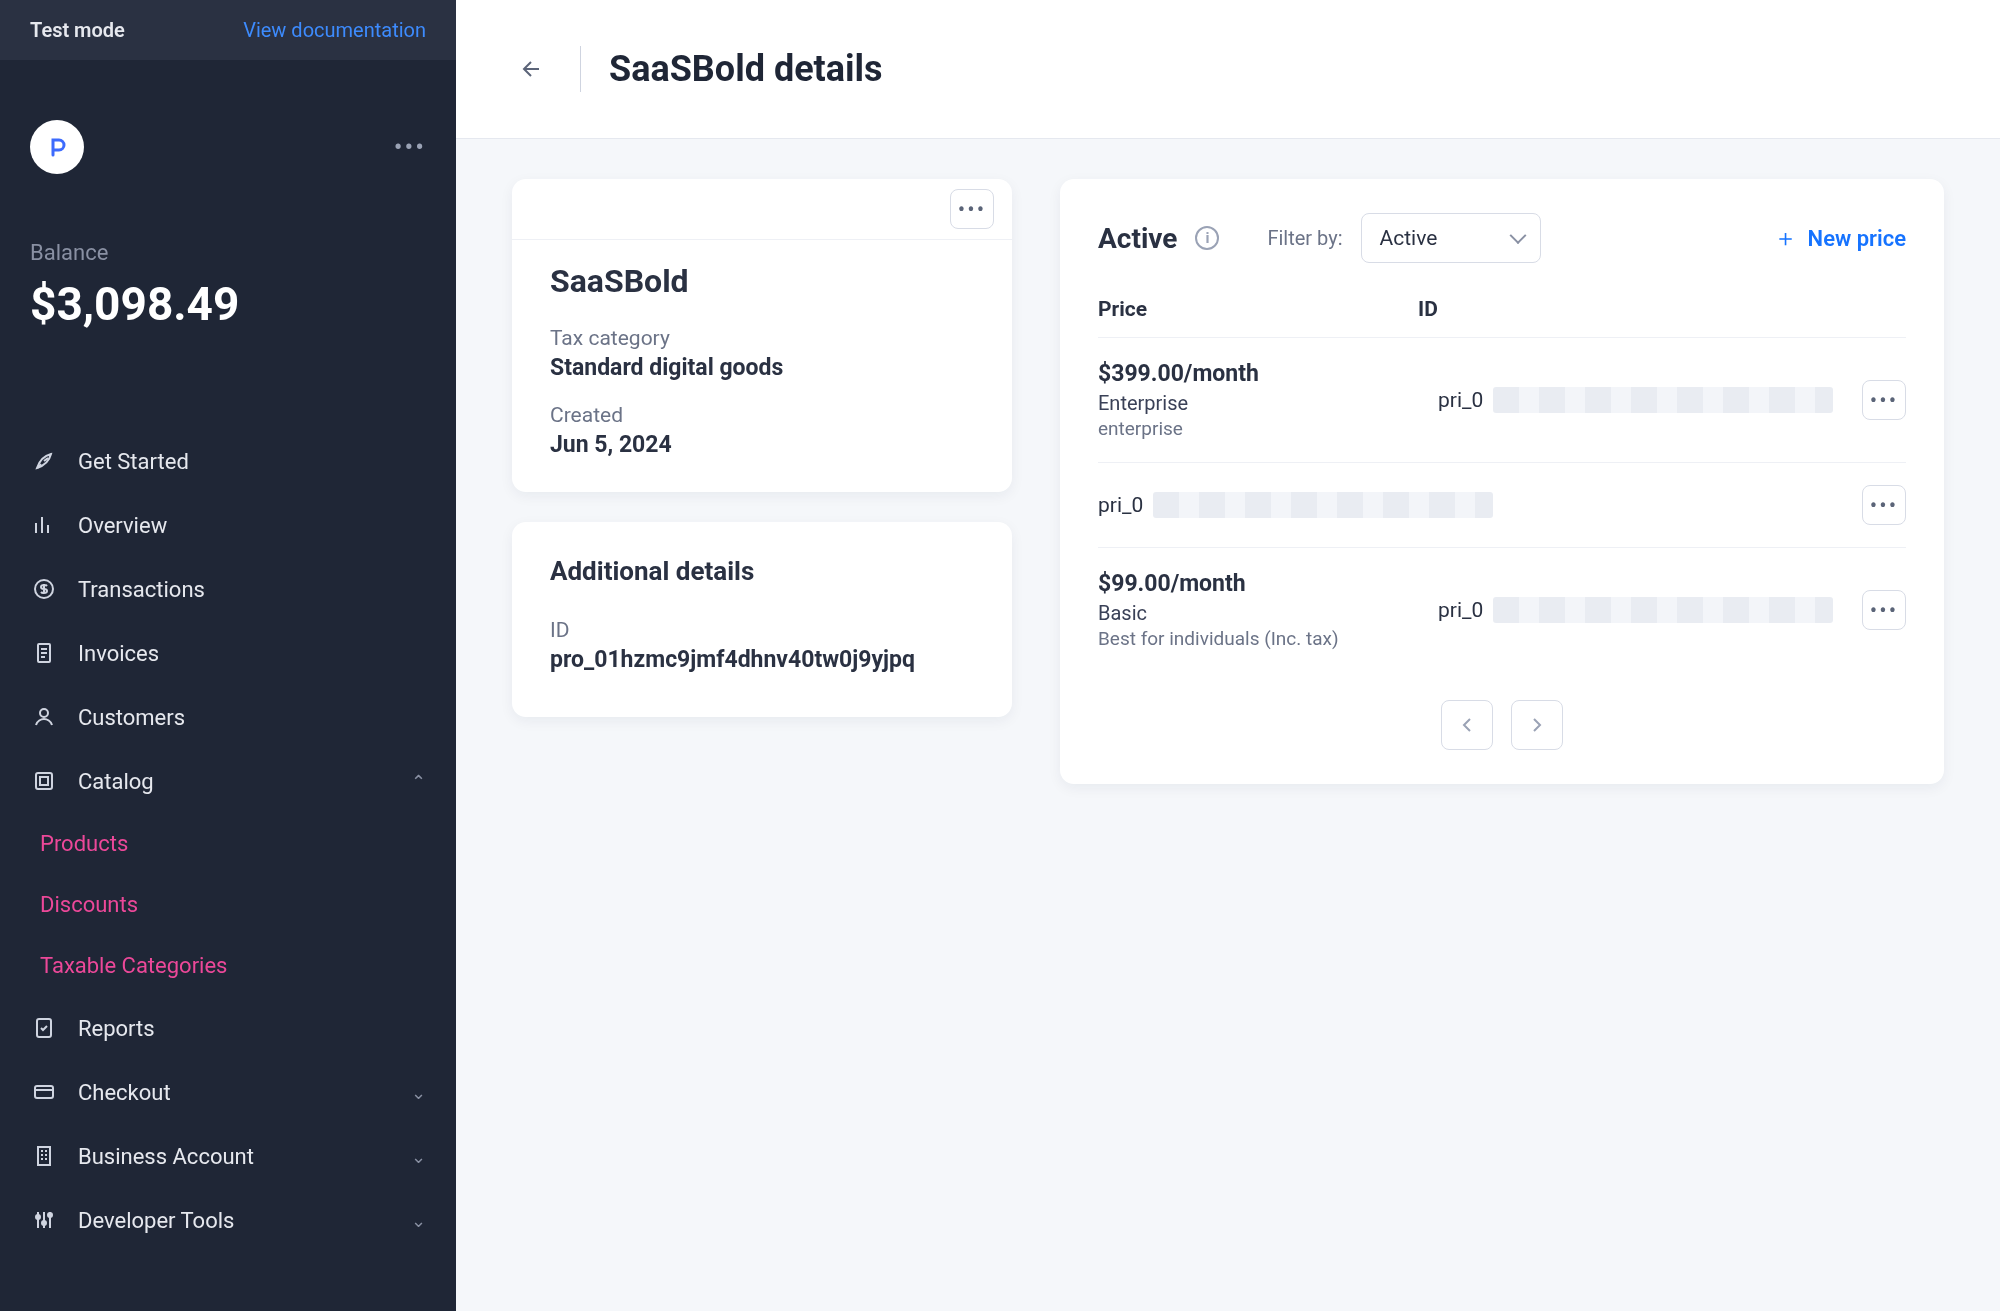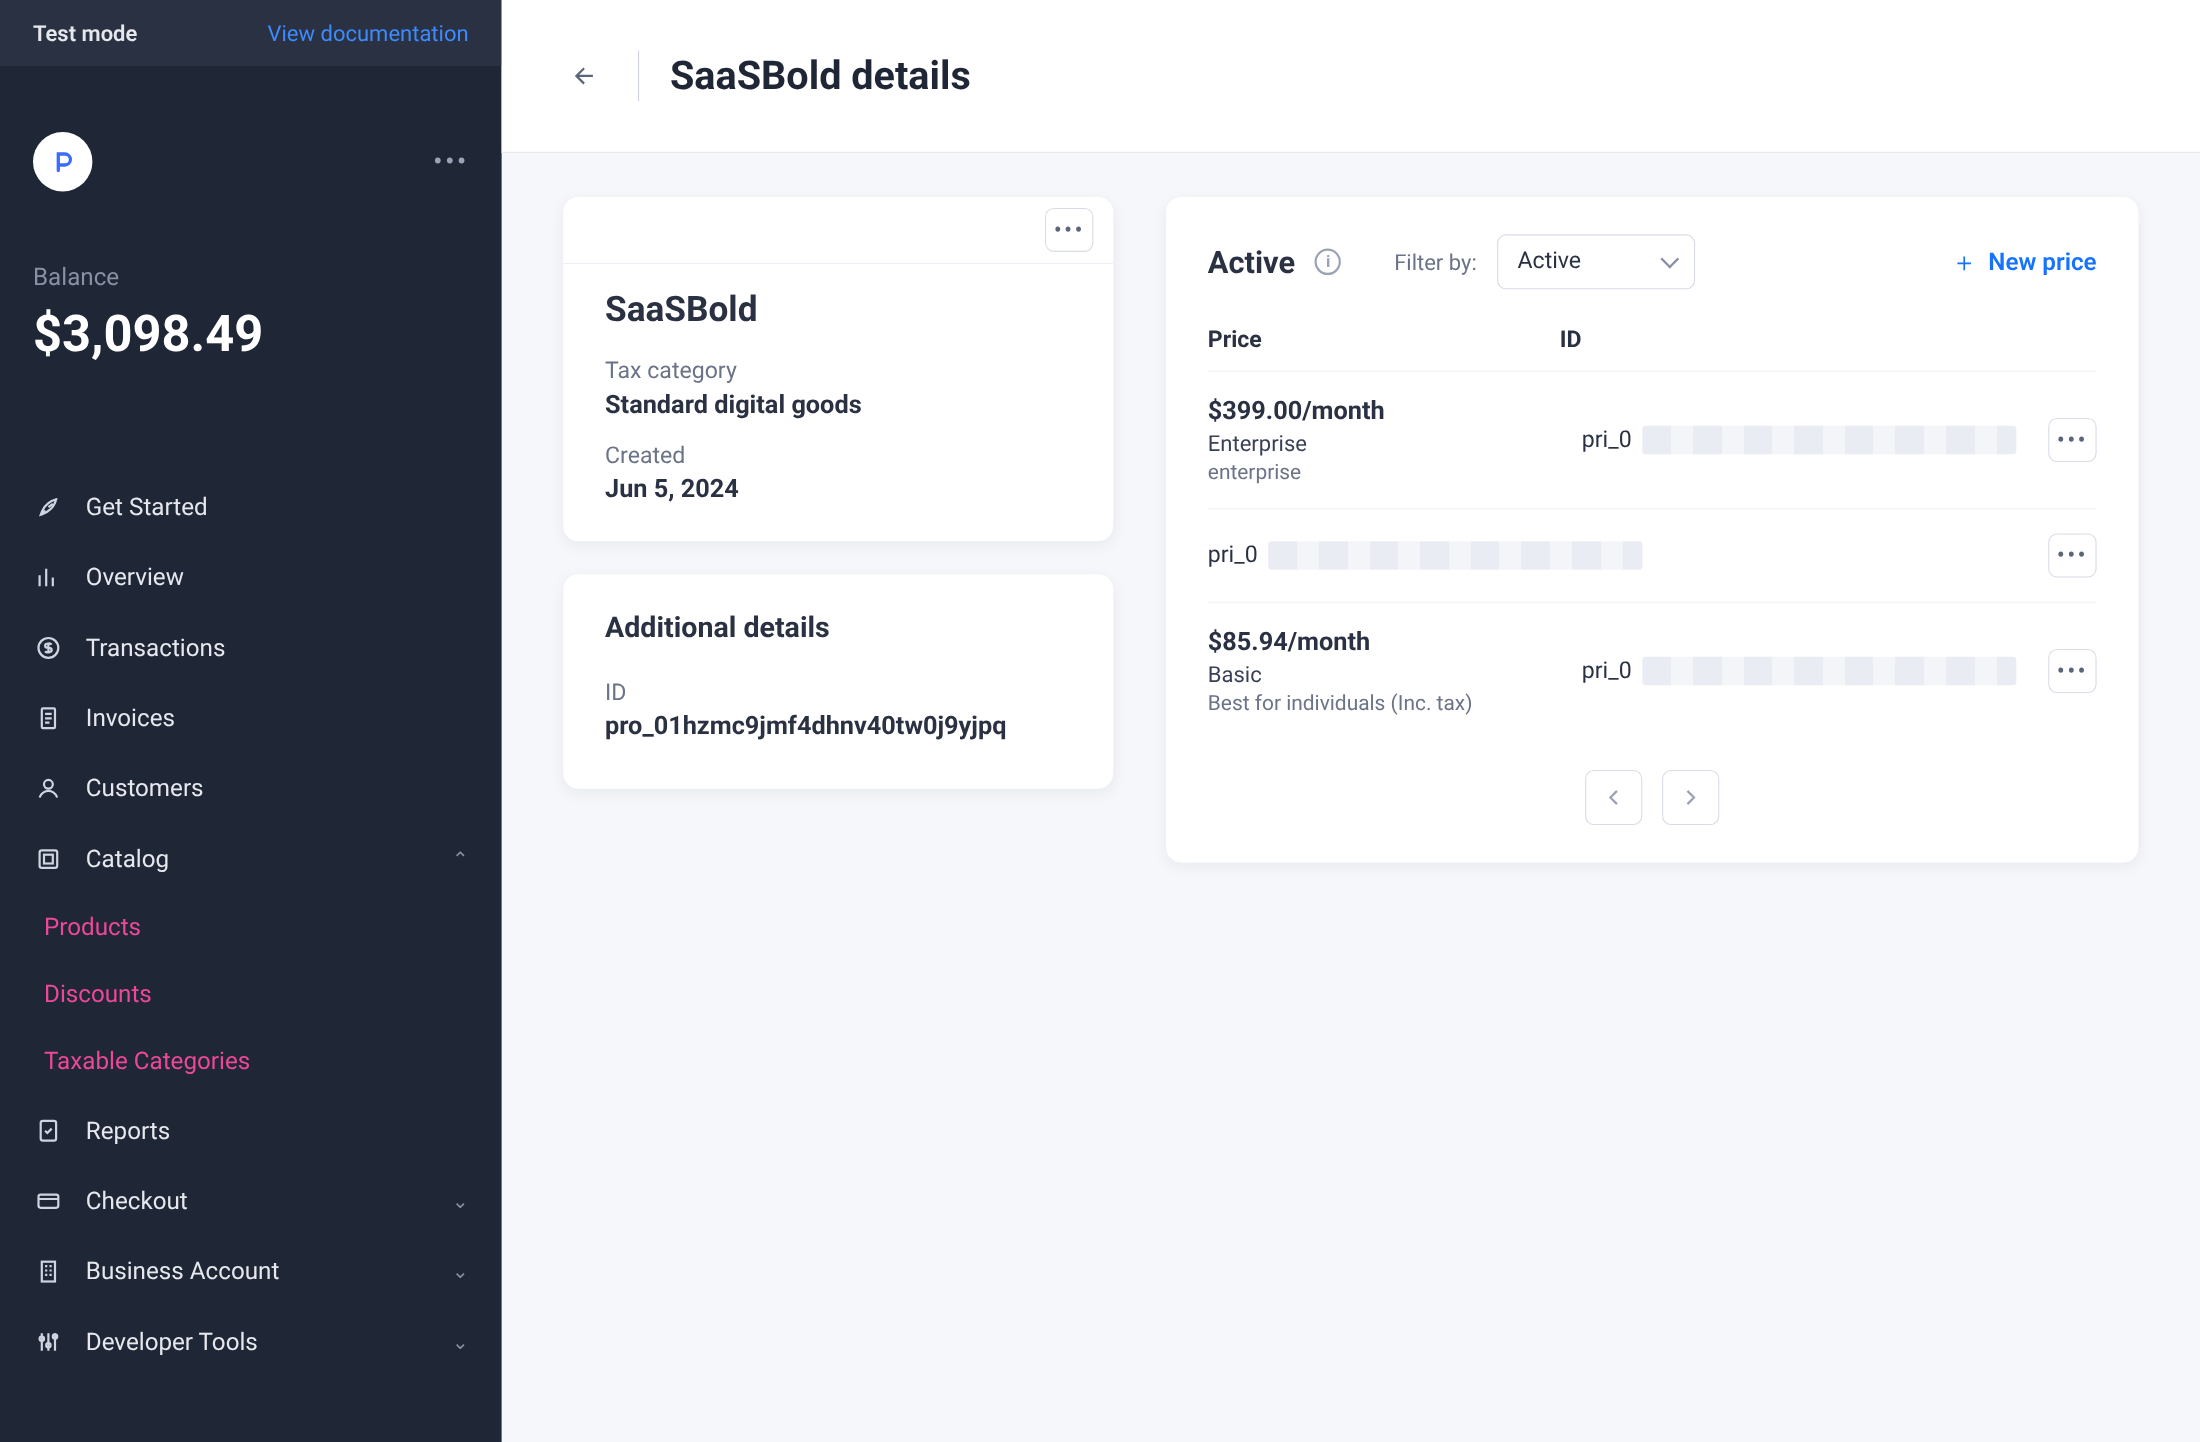--- a/index.html
+++ b/index.html
@@ -434,21 +434,21 @@
               <span class="id-prefix">pri_0</span>
               <span class="redacted"></span>
             </div>
             <div class="row-actions">
                 <div class="ellipsis-btn">•••</div>
               </div>
           </div>
 
           <div class="pt-row" style="border-bottom:none">
             <div class="col-price">
-              <div class="price-amt">$85.94/month</div>
+              <div class="price-amt">$99.00/month</div>
               <div class="price-name">Basic</div>
               <div class="price-desc">Best for individuals (Inc. tax)</div>
             </div>
             <div class="col-id">
               <span class="id-prefix">pri_0</span>
               <span class="redacted"></span>
             </div>
             <div class="row-actions">
                 <div class="ellipsis-btn">•••</div>
               </div>

